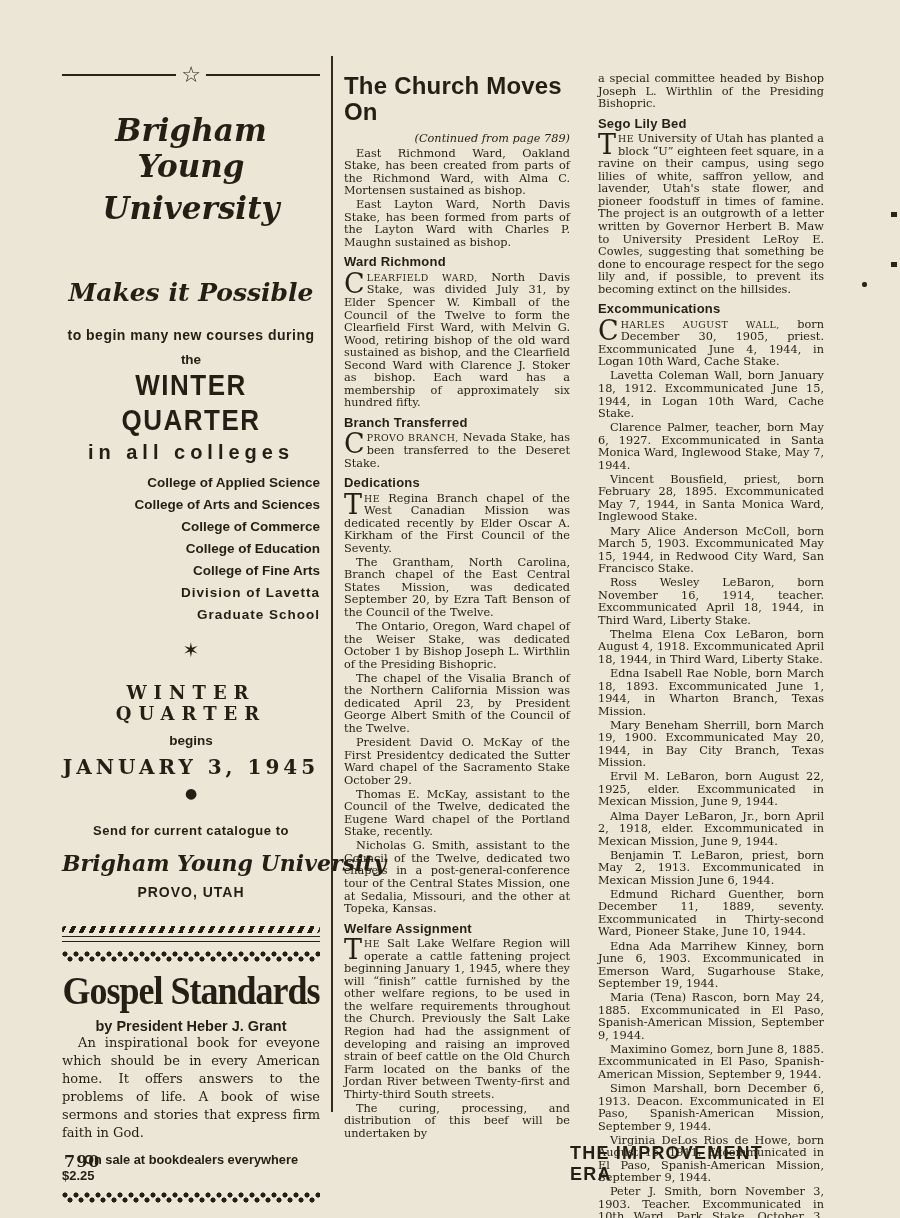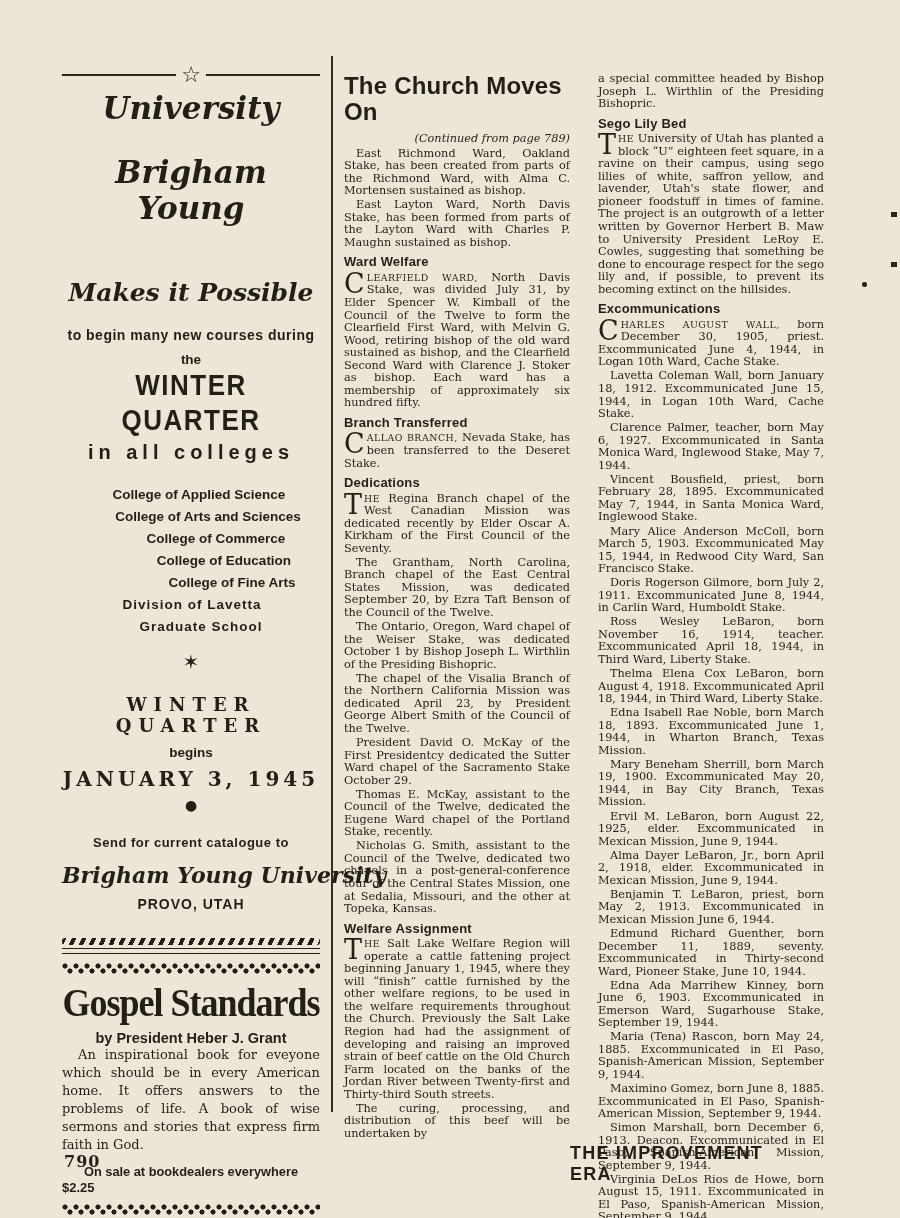--- a/index.html
+++ b/index.html
@@ -13,21 +13,21 @@
   .star-glyph{font-family:"DejaVu Sans",sans-serif;font-size:22px;line-height:18px;padding:0 5px;color:#2a2418;}
   .script{font-style:italic;font-weight:bold;font-family:"DejaVu Serif",serif;}
   .byu1{font-size:31px;margin-top:28px;}
   .byu2{font-size:31px;margin-top:6px;}
   .tagline{font-size:25px;margin-top:52px;}
   .adsans{font-family:"Liberation Sans",sans-serif;font-weight:bold;}
   .intro{font-size:14px;margin-top:20px;letter-spacing:0.5px;}
   .the{font-size:13.5px;margin-top:9px;}
   .wq-banner{font-size:26px;letter-spacing:1.5px;margin-top:5px;transform:scaleY(1.12);}
   .in-all{font-size:20px;letter-spacing:5px;margin-top:7px;}
-  .colleges{text-align:center;margin-top:20px;font-size:13.5px;line-height:22px;}
+  .colleges{text-align:right;margin-top:8px;font-size:13.5px;line-height:22px;}
   .colleges div{white-space:nowrap;}
   .colleges div:nth-child(1){margin-left:16px;}
   .colleges div:nth-child(2){margin-left:34px;}
   .colleges div:nth-child(3){margin-left:50px;}
   .colleges div:nth-child(4){margin-left:66px;}
   .colleges div:nth-child(5){margin-left:82px;}
   .colleges div:nth-child(6){margin-left:2px;letter-spacing:1px;}
   .colleges div:nth-child(7){margin-left:20px;letter-spacing:1px;}
   .mid-star{font-family:"DejaVu Sans",sans-serif;font-size:20px;margin-top:12px;}
   .wq-serif{font-family:"DejaVu Serif",serif;font-weight:bold;font-size:18px;letter-spacing:7px;margin-top:20px;}
@@ -79,22 +79,22 @@
 <body>
 
 <div class="page" style="background: rgb(235, 230, 213); color: rgb(36, 31, 20);">
 
   <aside class="ad-col">
     <div class="star-rule">
       <span class="rule-line"></span>
       <span class="star-glyph">☆</span>
       <span class="rule-line"></span>
     </div>
+    <div class="script byu1">Brigham Young</div>
     <div class="script byu2">University</div>
-    <div class="script byu1">Brigham Young</div>
     <div class="script tagline">Makes it Possible</div>
     <div class="adsans intro">to begin many new courses during</div>
     <div class="adsans the">the</div>
     <div class="adsans wq-banner">WINTER QUARTER</div>
     <div class="adsans in-all">in all colleges</div>
     <div class="adsans colleges">
         <div>College of Applied Science</div>
         <div>College of Arts and Sciences</div>
         <div>College of Commerce</div>
         <div>College of Education</div>
@@ -124,24 +124,24 @@
   </aside>
 
   <div class="vrule"></div>
 
   <section class="col col-mid">
     <h2 class="art-title">The Church Moves On</h2>
     <p class="continued">(Continued from page 789)</p>
     <div>
         <p class="para">East Richmond Ward, Oakland Stake, has been created from parts of the Richmond Ward, with Alma C. Mortensen sustained as bishop.</p>
         <p class="para">East Layton Ward, North Davis Stake, has been formed from parts of the Layton Ward with Charles P. Maughn sustained as bishop.</p>
-        <h3>Ward Welfare</h3>
+        <h3>Ward Richmond</h3>
         <p class="dropcap"><span class="dc">C</span><span class="lead">LEARFIELD WARD,</span> North Davis Stake, was divided July 31, by Elder Spencer W. Kimball of the Council of the Twelve to form the Clearfield First Ward, with Melvin G. Wood, retiring bishop of the old ward sustained as bishop, and the Clearfield Second Ward with Clarence J. Stoker as bishop. Each ward has a membership of approximately six hundred fifty.</p>
         <h3>Branch Transferred</h3>
-        <p class="dropcap"><span class="dc">C</span><span class="lead">ALLAO BRANCH,</span> Nevada Stake, has been transferred to the Deseret Stake.</p>
+        <p class="dropcap"><span class="dc">C</span><span class="lead">PROVO BRANCH,</span> Nevada Stake, has been transferred to the Deseret Stake.</p>
         <h3>Dedications</h3>
         <p class="dropcap"><span class="dc">T</span><span class="lead">HE</span> Regina Branch chapel of the West Canadian Mission was dedicated recently by Elder Oscar A. Kirkham of the First Council of the Seventy.</p>
         <p class="para">The Grantham, North Carolina, Branch chapel of the East Central States Mission, was dedicated September 20, by Ezra Taft Benson of the Council of the Twelve.</p>
         <p class="para">The Ontario, Oregon, Ward chapel of the Weiser Stake, was dedicated October 1 by Bishop Joseph L. Wirthlin of the Presiding Bishopric.</p>
         <p class="para">The chapel of the Visalia Branch of the Northern California Mission was dedicated April 23, by President George Albert Smith of the Council of the Twelve.</p>
         <p class="para">President David O. McKay of the First Presidentcy dedicated the Sutter Ward chapel of the Sacramento Stake October 29.</p>
         <p class="para">Thomas E. McKay, assistant to the Council of the Twelve, dedicated the Eugene Ward chapel of the Portland Stake, recently.</p>
         <p class="para">Nicholas G. Smith, assistant to the Council of the Twelve, dedicated two chapels in a post-general-conference tour of the Central States Mission, one at Sedalia, Missouri, and the other at Topeka, Kansas.</p>
         <h3>Welfare Assignment</h3>
         <p class="dropcap"><span class="dc">T</span><span class="lead">HE</span> Salt Lake Welfare Region will operate a cattle fattening project beginning January 1, 1945, where they will “finish” cattle furnished by the other welfare regions, to be used in the welfare requirements throughout the Church.  Previously the Salt Lake Region had had the assignment of developing and raising an improved strain of beef cattle on the Old Church Farm located on the banks of the Jordan River between Twenty-first and Thirty-third South streets.</p>
@@ -152,21 +152,20 @@
   <section class="col col-right">
       <p class="cont">a special committee headed by Bishop Joseph L. Wirthlin of the Presiding Bishopric.</p>
       <h3>Sego Lily Bed</h3>
       <p class="dropcap"><span class="dc">T</span><span class="lead">HE</span> University of Utah has planted a block “U” eighteen feet square, in a ravine on their campus, using sego lilies of white, saffron yellow, and lavender, Utah's state flower, and pioneer foodstuff in times of famine.  The project is an outgrowth of a letter written by Governor Herbert B. Maw to University President LeRoy E. Cowles, suggesting that something be done to encourage respect for the sego lily and, if possible, to prevent its becoming extinct on the hillsides.</p>
       <h3>Excommunications</h3>
       <p class="dropcap"><span class="dc">C</span><span class="lead">HARLES AUGUST WALL,</span> born December 30, 1905, priest.  Excommunicated June 4, 1944, in Logan 10th Ward, Cache Stake.</p>
       <p class="para">Lavetta Coleman Wall, born January 18, 1912.  Excommunicated June 15, 1944, in Logan 10th Ward, Cache Stake.</p>
       <p class="para">Clarence Palmer, teacher, born May 6, 1927.  Excommunicated in Santa Monica Ward, Inglewood Stake, May 7, 1944.</p>
       <p class="para">Vincent Bousfield, priest, born February 28, 1895.  Excommunicated May 7, 1944, in Santa Monica Ward, Inglewood Stake.</p>
       <p class="para">Mary Alice Anderson McColl, born March 5, 1903.  Excommunicated May 15, 1944, in Redwood City Ward, San Francisco Stake.</p>
-      <p class="para">Doris Rogerson Gilmore, born July 2, 1911.  Excommunicated June 8, 1944, in Carlin Ward, Humboldt Stake.</p>
       <p class="para">Ross Wesley LeBaron, born November 16, 1914, teacher.  Excommunicated April 18, 1944, in Third Ward, Liberty Stake.</p>
       <p class="para">Thelma Elena Cox LeBaron, born August 4, 1918.  Excommunicated April 18, 1944, in Third Ward, Liberty Stake.</p>
       <p class="para">Edna Isabell Rae Noble, born March 18, 1893.  Excommunicated June 1, 1944, in Wharton Branch, Texas Mission.</p>
       <p class="para">Mary Beneham Sherrill, born March 19, 1900.  Excommunicated May 20, 1944, in Bay City Branch, Texas Mission.</p>
       <p class="para">Ervil M. LeBaron, born August 22, 1925, elder.  Excommunicated in Mexican Mission, June 9, 1944.</p>
       <p class="para">Alma Dayer LeBaron, Jr., born April 2, 1918, elder.  Excommunicated in Mexican Mission, June 9, 1944.</p>
       <p class="para">Benjamin T. LeBaron, priest, born May 2, 1913.  Excommunicated in Mexican Mission June 6, 1944.</p>
       <p class="para">Edmund Richard Guenther, born December 11, 1889, seventy.  Excommunicated in Thirty-second Ward, Pioneer Stake, June 10, 1944.</p>
       <p class="para">Edna Ada Marrihew Kinney, born June 6, 1903.  Excommunicated in Emerson Ward, Sugarhouse Stake, September 19, 1944.</p>
       <p class="para">Maria (Tena) Rascon, born May 24, 1885.  Excommunicated in El Paso, Spanish-American Mission, September 9, 1944.</p>

